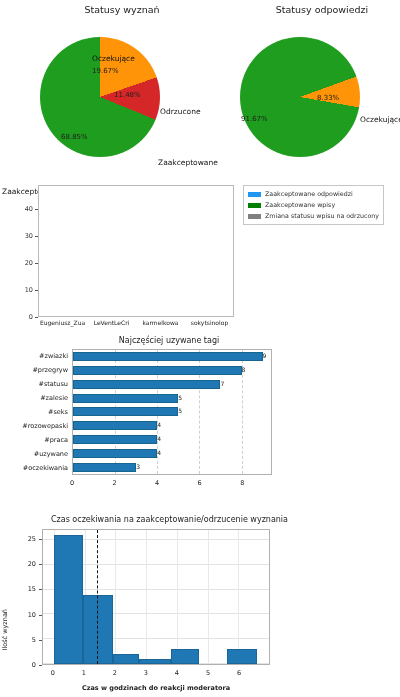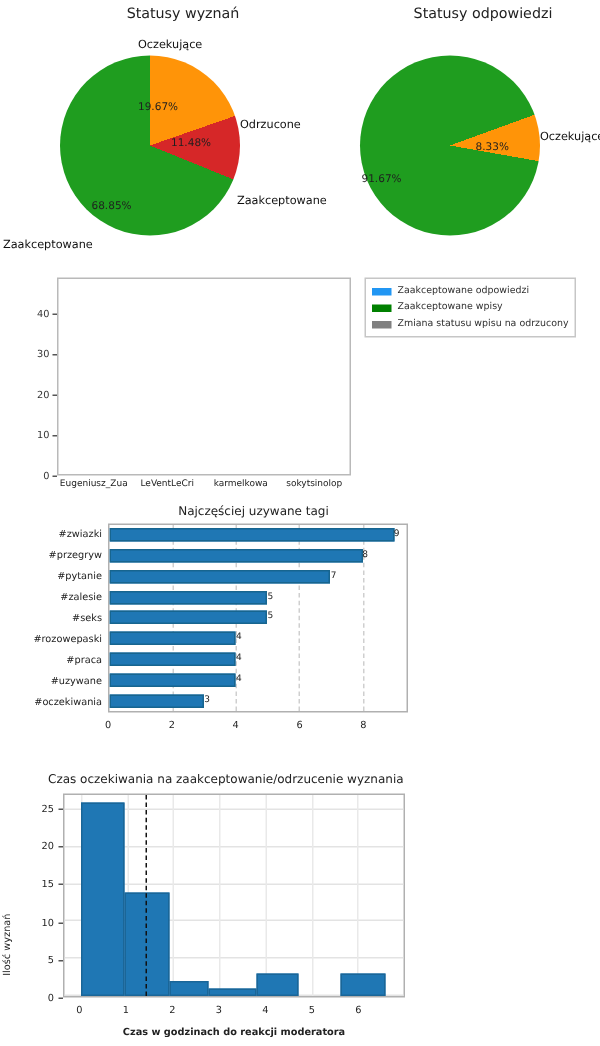--- a/index.html
+++ b/index.html
@@ -15,21 +15,21 @@
   .panel { position:absolute; }
 
   
   .pie-title { font-size:9.5px; text-align:center; color:#222;padding-left:44px; }
   .pie-wrap { position:relative; width:200px; height:160px; }
   .pie {
     position:absolute; width:120px; height:120px; border-radius:50%;
     left:40px; top:22px;
   }
   .pie-label {
-    position:absolute; font-size:7.5px; color:#111; white-space:nowrap;
+    position:absolute; font-size:7.5px; color:#111; white-space:nowrap;margin-top:29px;
   }
   .pie-pct {
     position:absolute; font-size:7px; color:#1f1f1f; white-space:nowrap;
   }
 
   
   #stacked { left:8px; top:183px; width:232px; height:152px; }
   .sb-plot {
     position:absolute; left:30px; top:2px; right:6px; bottom:18px;
     border:1px solid #b9b9b9; background:#fff;
@@ -81,21 +81,21 @@
   .tg-cat { height:9px; text-align:right; padding-right:4px;
             font-size:6.5px; color:#222; white-space:nowrap; line-height:9px; }
   .tg-xticks { position:absolute; left:66px; right:14px; bottom:12px; height:10px; }
   .tg-xtick { position:absolute; font-size:6.5px; color:#222;
               transform:translateX(-50%); }
   .tg-xlabel { position:absolute; left:66px; right:14px; bottom:1px;
                text-align:center; font-size:6.5px; color:#222; }
 
   
   #hist { left:6px; top:515px; width:282px; height:180px; }
-  .hs-title { font-size:8px; text-align:left; color:#222; margin-left:26px; }
+  .hs-title { font-size:8px; text-align:right; color:#222; margin-left:26px; }
   .hs-plot {
     position:absolute; left:36px; top:14px; right:18px; bottom:30px;
     border:1px solid #b0b0b0; background:#fff; overflow:hidden;
   }
   .hs-gridh { position:absolute; left:0; right:0; height:1px; background:#e3e3e3; }
   .hs-gridv { position:absolute; top:0; bottom:0; width:1px; background:#e9e9e9; }
   .hs-bar { position:absolute; bottom:0; background:#1f77b4;
             border:0.6px solid #1a6698; }
   .hs-mean { position:absolute; top:0; bottom:0; width:0;
              border-left:1px dashed #111; }
@@ -196,21 +196,21 @@
     <span class="legend-swatch" style="background:#808080"></span>
     <span>Zmiana statusu wpisu na odrzucony</span>
   </div>
 </div>
 
 <div class="panel" id="tags">
   <div class="tg-title">Najczęściej uzywane tagi</div>
   <div class="tg-cats" id="tg-cats">
       <div class="tg-cat">#zwiazki</div>
       <div class="tg-cat">#przegryw</div>
-      <div class="tg-cat">#pytanie</div>
+      <div class="tg-cat">#statusu</div>
       <div class="tg-cat">#zalesie</div>
       <div class="tg-cat">#seks</div>
       <div class="tg-cat">#rozowepaski</div>
       <div class="tg-cat">#praca</div>
       <div class="tg-cat">#uzywane</div>
       <div class="tg-cat">#oczekiwania</div>
     </div>
   <div class="tg-plot">
     <div id="tg-grids">
         <div class="tg-grid" style="left: 21.2766%;"></div>

